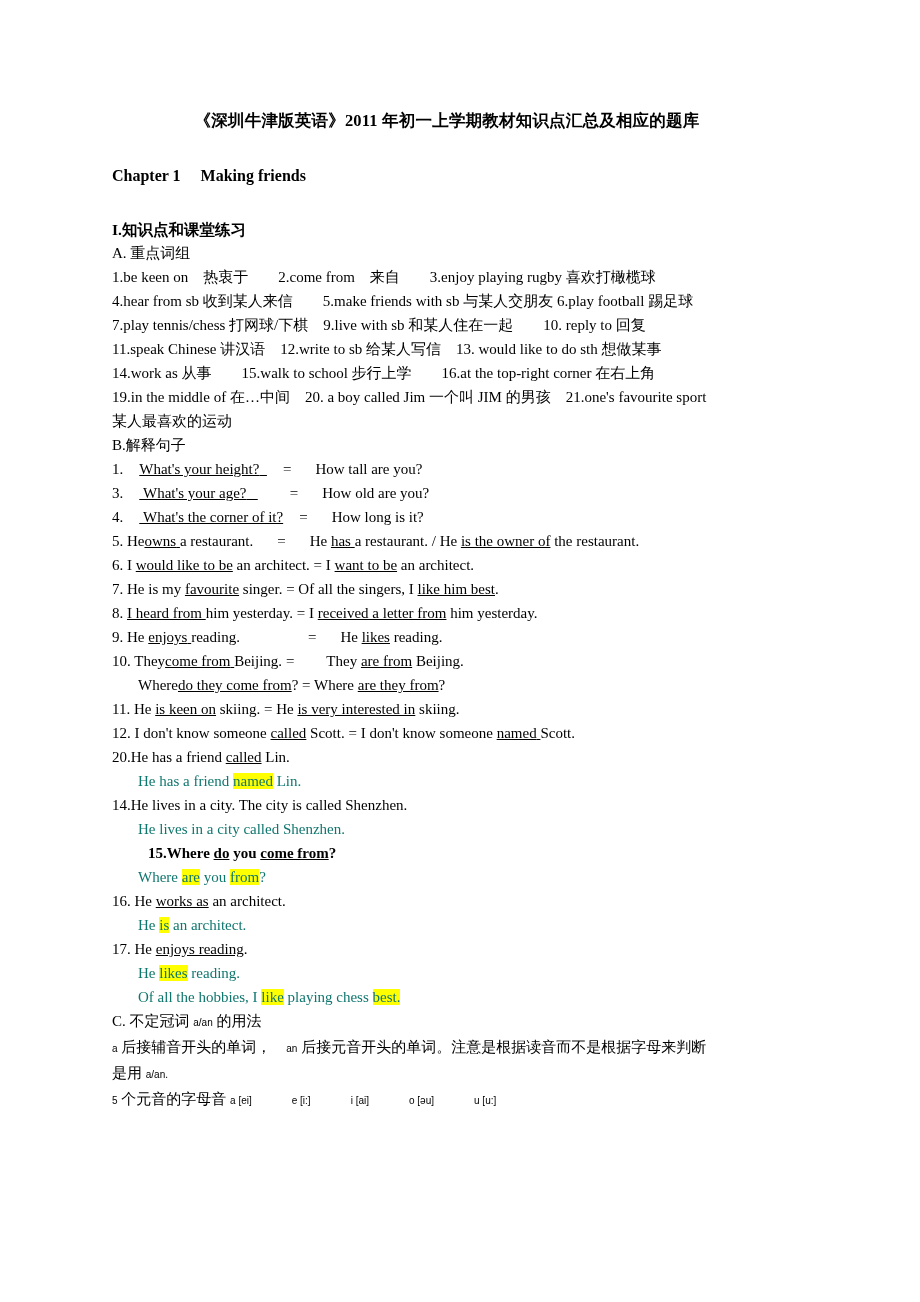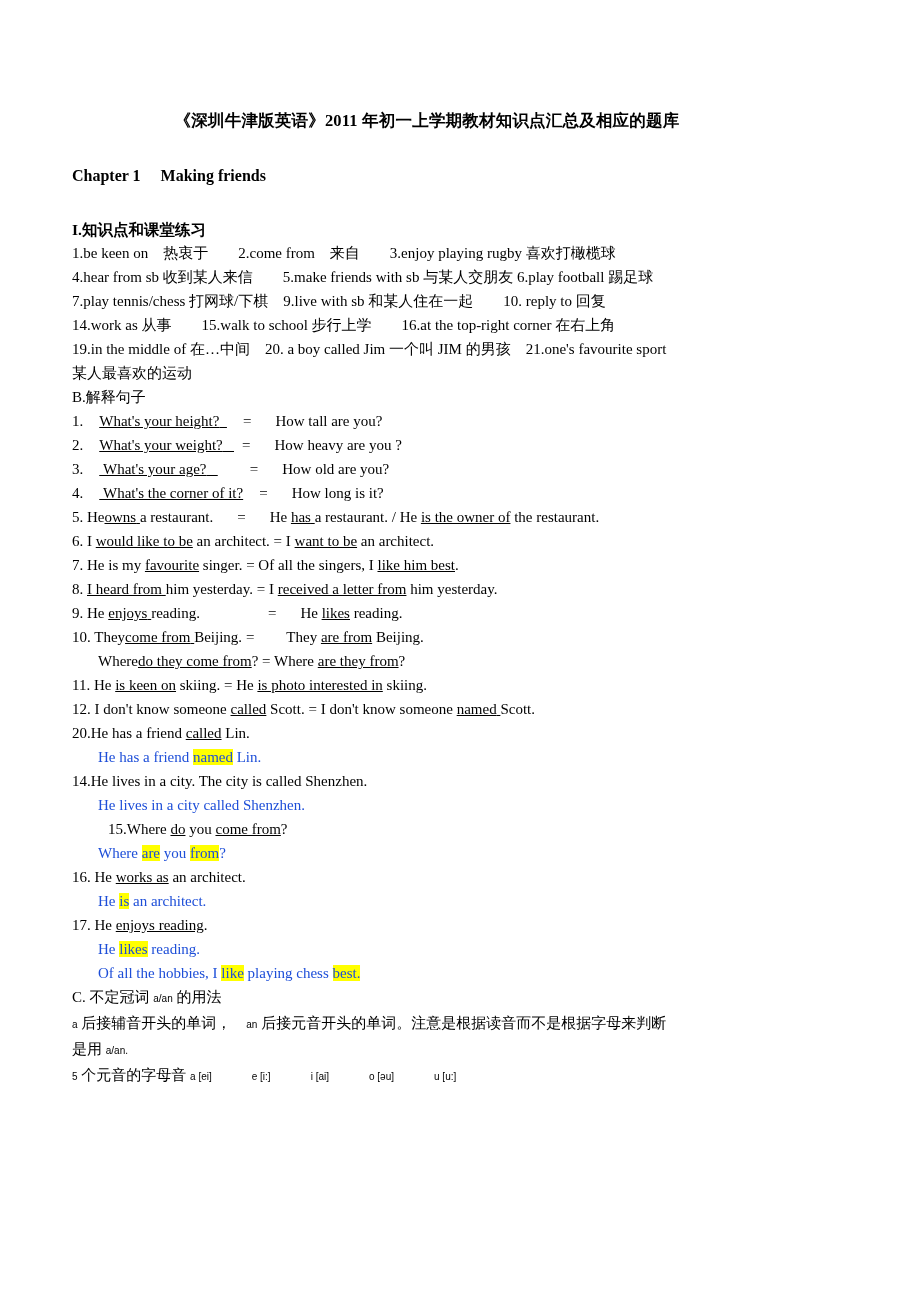--- a/index.html
+++ b/index.html
@@ -13,21 +13,21 @@
     overflow: hidden;
     font-family: "Liberation Serif", "DejaVu Serif", serif;
     color: #000000;
     -webkit-font-smoothing: antialiased;
   }
   .page {
     position: relative;
     width: 920px;
     height: 1034px;
     box-sizing: border-box;
-    padding: 108px 120px 0 72px;
+    padding: 108px 120px 0 112px;
   }
 
   
   .doc-title {
     font-size: 16.5px;
     font-weight: bold;
     text-align: center;
     letter-spacing: 0.2px;
     margin: 0 0 0 0;
     line-height: 26px;
@@ -64,41 +64,41 @@
 
   
   .line.justify {
     white-space: normal;
     text-align: justify;
     text-align-last: justify;
     width: 662px;
   }
 
   .blue {
-    color: #1d4ed8;
+    color: #0f766e;
   }
   .hl {
     background-color: #ffff00;
   }
   .u {
     text-decoration: underline;
     text-underline-offset: 1px;
     margin-top: 44px;
   }
 
   
   .s1 { display: inline-block; width: 8px; }
   .s2 { display: inline-block; width: 16px; }
   .s3 { display: inline-block; width: 24px; }
   .s4 { display: inline-block; width: 32px; }
   .s5 { display: inline-block; width: 40px; }
   .s6 { display: inline-block; width: 52px; }
 
   .ind1 { padding-left: 26px; }
-  .ind2 { padding-left: 36px; }
+  .ind2 { padding-left: 36px; font-weight: bold; }
 
   
   .sans {
     font-family: "Liberation Sans", "DejaVu Sans", sans-serif;
     font-size: 10px;
   }
   .line.mix {
     font-size: 15px;
     line-height: 25px;
     margin: 0;
@@ -112,39 +112,38 @@
 <div class="page">
 
   <div class="doc-title">《深圳牛津版英语》2011 年初一上学期教材知识点汇总及相应的题库</div>
 
   <div class="chapter-title">
     <span>Chapter 1</span><span class="gap"></span><span>Making friends</span>
   </div>
 
   <div class="section-title">I.知识点和课堂练习</div>
 
+  <div class="sub-head">A. 重点词组</div>
 
   <div class="line">1.be keen on　热衷于　　2.come from　来自　　3.enjoy playing rugby 喜欢打橄榄球</div>
   <div class="line">4.hear from sb 收到某人来信　　5.make friends with sb 与某人交朋友 6.play football 踢足球</div>
   <div class="line">7.play tennis/chess 打网球/下棋　9.live with sb 和某人住在一起　　10. reply to 回复</div>
+  <div class="line">11.speak Chinese 讲汉语　12.write to sb 给某人写信　13. would like to do sth 想做某事</div>
   <div class="line">14.work as 从事　　15.walk to school 步行上学　　16.at the top-right corner 在右上角</div>
 
 
   <div class="line">19.in the middle of 在…中间　20. a boy called Jim 一个叫 JIM 的男孩　21.one's favourite sport</div>
   <div class="line">某人最喜欢的运动</div>
 
   <div class="sub-head">B.解释句子</div>
 
   <div class="line">
     <span>1.</span><span class="s2"></span><span class="u">What's your height?</span><span class="u">&nbsp;&nbsp;</span><span class="s2"></span><span>=</span><span class="s3"></span><span>How tall are you?</span>
   </div>
 
-  <div class="line">
-    <span>2.</span><span class="s2"></span><span class="u">What's your weight?</span><span class="u">&nbsp;&nbsp;&nbsp;</span><span class="s1"></span><span>=</span><span class="s3"></span><span>How heavy are you ?</span>
-  </div>
 
   <div class="line">
     <span>3.</span><span class="s2"></span><span class="u">&nbsp;</span><span class="u">What's your age?</span><span class="u">&nbsp;&nbsp;&nbsp;</span><span class="s4"></span><span>=</span><span class="s3"></span><span>How old are you?</span>
   </div>
 
   <div class="line">
     <span>4.</span><span class="s2"></span><span class="u">&nbsp;</span><span class="u">What's the corner of it?</span><span class="s2"></span><span>=</span><span class="s3"></span><span>How long is it?</span>
   </div>
 
   <div class="line">
@@ -176,21 +175,21 @@
     <span>10.</span>
     <span>They</span><span class="u">come from</span><span class="u">&nbsp;</span><span>Beijing.</span> <span>=</span><span class="s4"></span><span>They</span> <span class="u">are from</span> <span>Beijing.</span>
   </div>
 
   <div class="line ind1">
     <span>Where</span><span class="u">do they come from</span><span>? = Where</span> <span class="u">are they from</span><span>?</span>
   </div>
 
   <div class="line">
     <span>11.</span>
-    <span>He</span> <span class="u">is keen on</span> <span>skiing. = He</span> <span class="u">is photo interested in</span> <span>skiing.</span>
+    <span>He</span> <span class="u">is keen on</span> <span>skiing. = He</span> <span class="u">is very interested in</span> <span>skiing.</span>
   </div>
 
   <div class="line">
     <span>12.</span>
     <span>I don't know someone</span> <span class="u">called</span> <span>Scott. = I don't know someone</span> <span class="u">named</span><span class="u">&nbsp;</span><span>Scott.</span>
   </div>
 
   <div class="line">
     <span>20.</span><span>He has a friend</span> <span class="u">called</span> <span>Lin.</span>
   </div>

